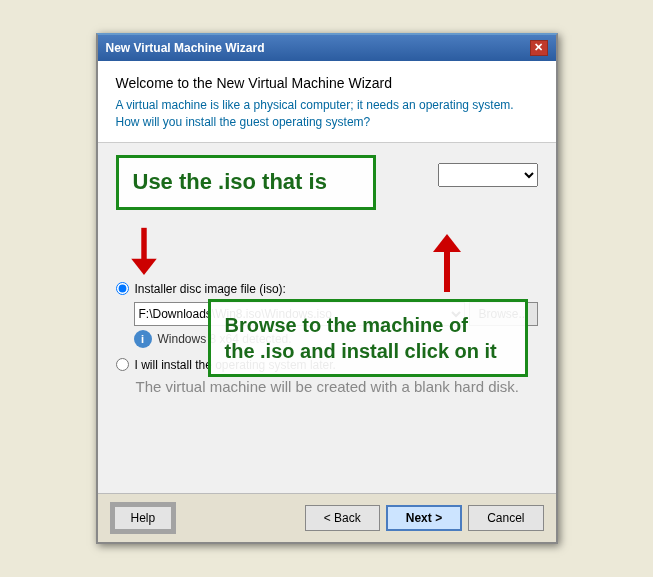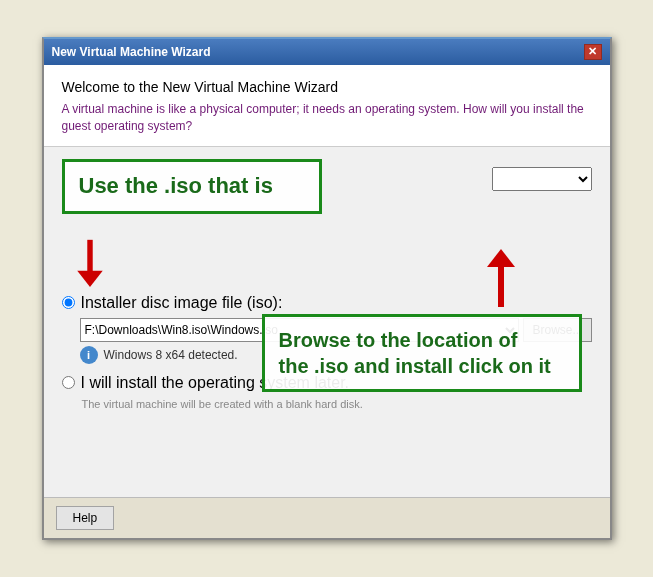--- a/index.html
+++ b/index.html
@@ -8,21 +8,21 @@
       font-size: 13px;
       background: #ece9d8;
       display: flex;
       justify-content: center;
       align-items: center;
       width: 653px;
       height: 577px;
       overflow: hidden;
     }
     .window {
-      width: 570px;
+      width: 462px;
       background: #f0f0f0;
       border: 2px solid #888;
       border-top: 2px solid #6699cc;
       box-shadow: 2px 2px 8px rgba(0,0,0,0.5);
     }
     .title-bar {
       background: linear-gradient(to bottom, #4a7cbf, #2b5ca0);
       color: white;
       padding: 5px 8px;
       display: flex;
@@ -49,39 +49,39 @@
       padding: 14px 18px 12px 18px;
       border-bottom: 1px solid #ccc;
     }
     .header-title {
       font-weight: normal;
       font-size: 14px;
       margin-bottom: 6px;
     }
     .header-subtitle {
       font-size: 12px;
-      color: #701a75;
+      color: #0369a1;
       line-height: 1.4;
     }
     .content-area {
       padding: 12px 18px;
       background: #f0f0f0;
       position: relative;
       min-height: 350px;
     }
     .annotation-box-top {
       border: 3px solid #1a8a1a;
       background: rgba(255,255,255,0.92);
       color: #1a6a1a;
       font-size: 22px;
       font-weight: bold;
       padding: 10px 14px;
       line-height: 1.3;
       display: inline-block;
-      margin-bottom: 20px;
+      margin-bottom: 12px;
       width: 260px;
     }
     .dropdown-inline {
       position: absolute;
       right: 18px;
       top: 20px;
     }
     .dropdown-inline select {
       width: 100px;
       height: 24px;
@@ -145,25 +145,25 @@
       display: flex;
       align-items: center;
       justify-content: center;
       flex-shrink: 0;
     }
     .second-radio-section {
       margin-top: 10px;
       position: relative;
     }
     .radio-label-text {
-      font-size: 16px;
+      font-size: 12px;
     }
     .grayed-text {
       color: #888;
-      font-size: 11px;
+      font-size: 15px;
       margin-left: 20px;
       margin-top: 2px;
     }
     .annotation-box-bottom {
       border: 3px solid #1a8a1a;
       background: rgba(255,255,255,0.92);
       color: #1a6a1a;
       font-size: 20px;
       font-weight: bold;
       padding: 10px 14px;
@@ -184,21 +184,21 @@
       border-top: 1px solid #bbb;
       padding: 8px 12px;
       display: flex;
       justify-content: space-between;
       align-items: center;
     }
     .footer-left button {
       padding: 4px 16px;
       font-size: 12px;
       background: #e4e4e4;
-      border: 1px solid #a3a3a3;
+      border: 5px solid #a3a3a3;
       cursor: pointer;
     }
     .footer-right {
       display: flex;
       gap: 6px;
     }
     .footer-right button {
       padding: 4px 18px;
       font-size: 12px;
       background: #e4e4e4;
@@ -270,31 +270,36 @@
 
     
     <div class="second-radio-section">
       <div class="radio-row">
         <input type="radio" name="install_type" id="later_radio" style="">
         <label for="later_radio" class="radio-label-text">I will install the operating system later.</label>
       </div>
       <div class="grayed-text">The virtual machine will be created with a blank hard disk.</div>
 
       <div class="annotation-box-bottom">
-        <span>Browse to the location of</span><br>
+        <span>Browse to the machine of</span><br>
         <span>the .iso and install click on it</span>
       </div>
 
       <div class="arrow-up-right">
         <svg width="45" height="60" viewBox="0 0 45 60" xmlns="http://www.w3.org/2000/svg">
           <line x1="22" y1="58" x2="22" y2="12" stroke="#cc0000" stroke-width="6"></line>
           <polygon points="22,0 8,18 36,18" fill="#cc0000"></polygon>
         </svg>
       </div>
     </div>
   </div>
 
   <div class="footer">
     <div class="footer-left">
       <button>Help</button>
     </div>
+    <div class="footer-right">
+      <button>&lt; Back</button>
+      <button class="btn-next">Next &gt;</button>
+      <button>Cancel</button>
+    </div>
   </div>
 </div>
 
 </body></html>

